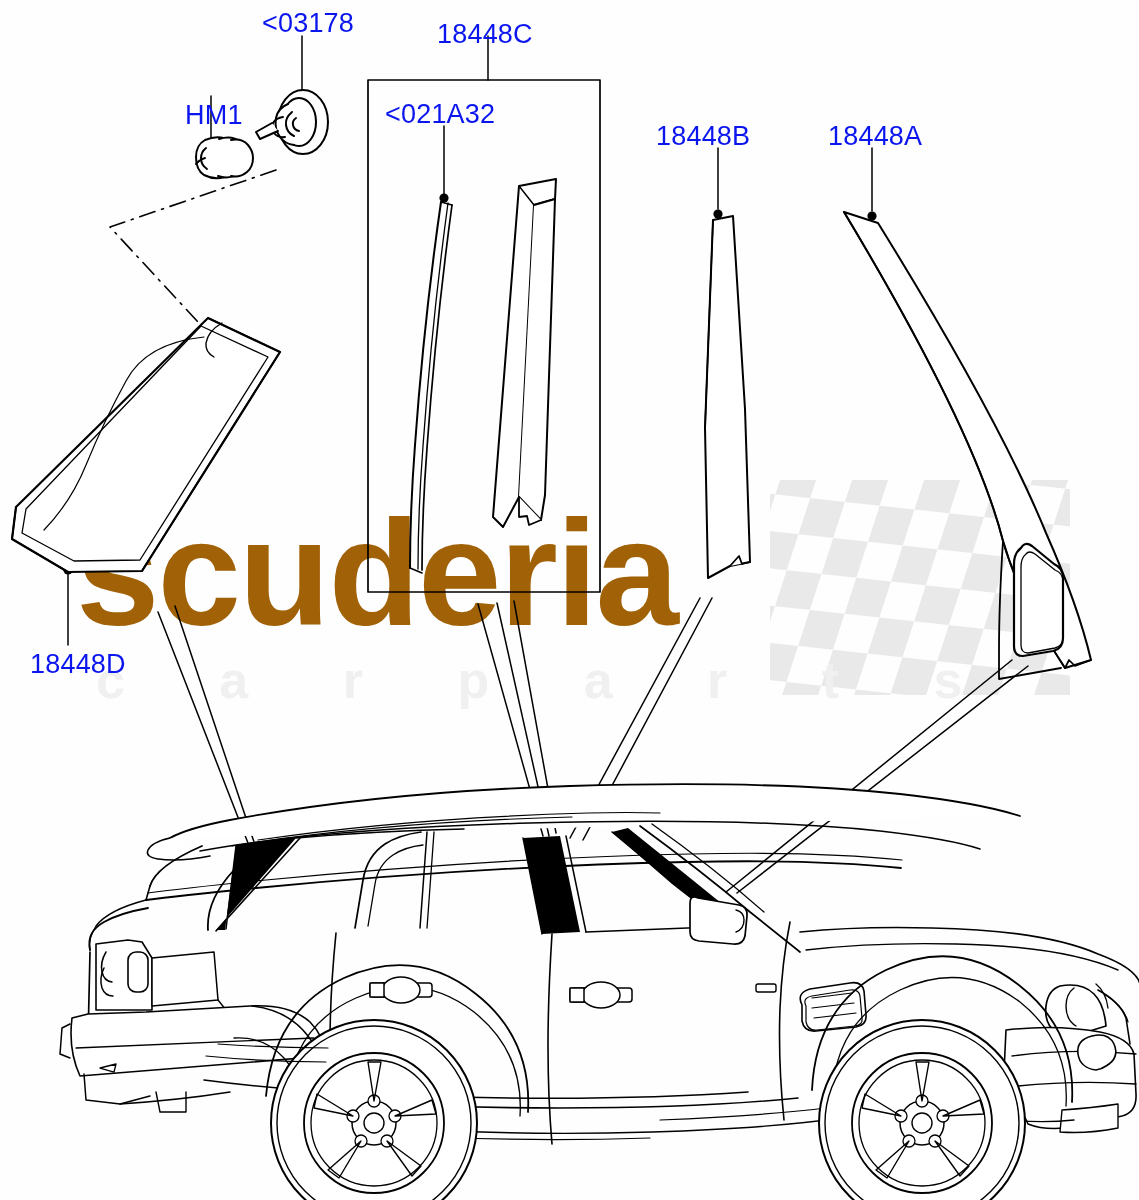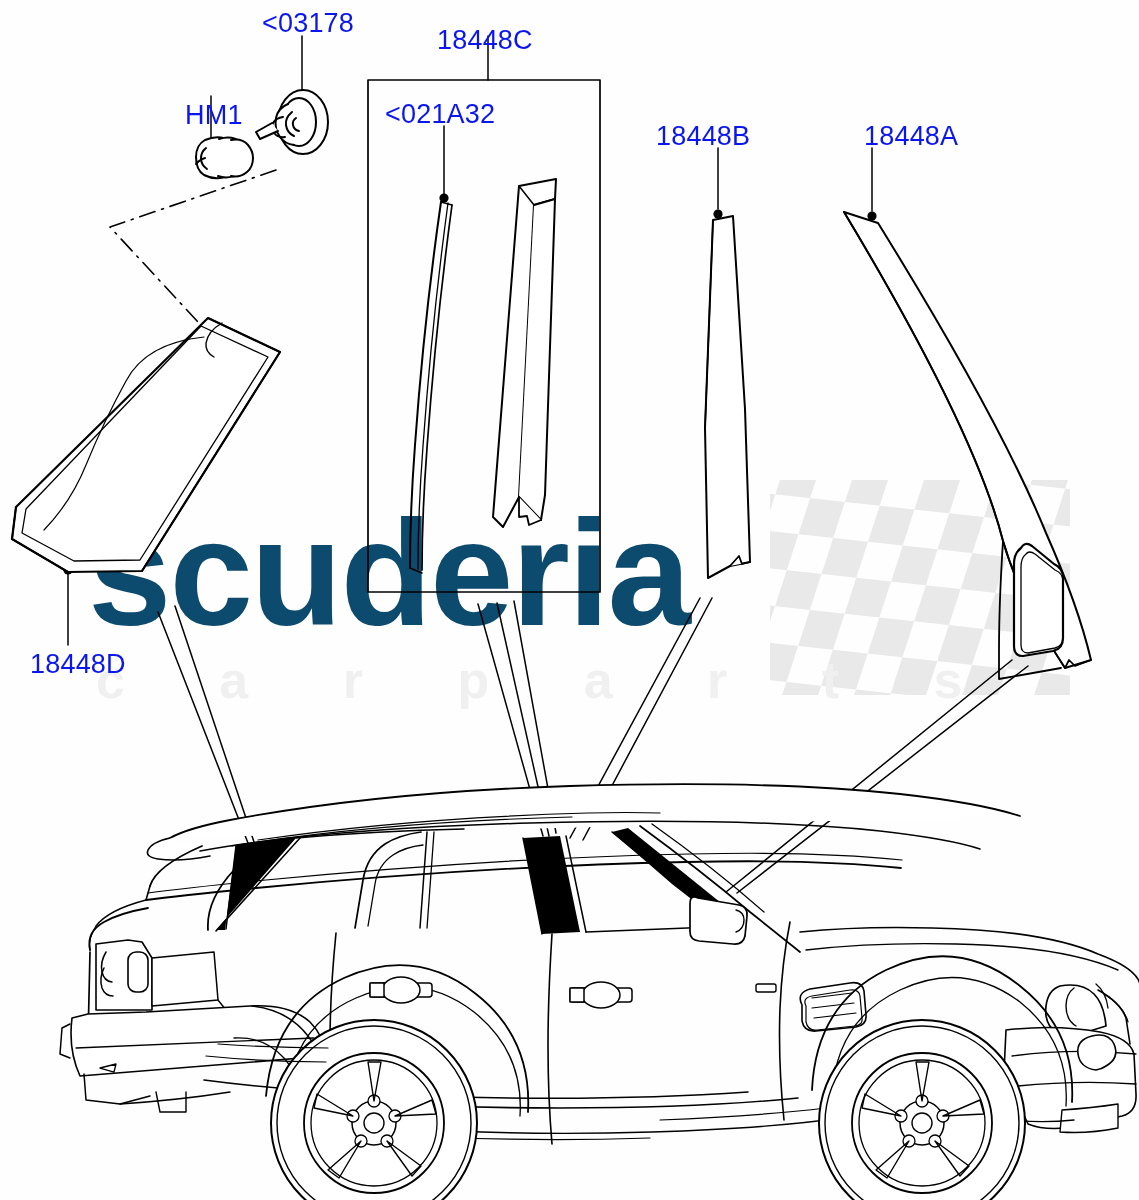--- a/index.html
+++ b/index.html
@@ -2,22 +2,22 @@
 <html><head>
 <meta charset="utf-8">
 <style>
   html,body{margin:0;padding:0;background:#ffffff;}
   body{width:1139px;height:1200px;position:relative;overflow:hidden;
        font-family:"Liberation Sans","DejaVu Sans",sans-serif;background:#fefefe;}
   #stage{position:absolute;left:0;top:0;width:1139px;height:1200px;}
   svg.layer{position:absolute;left:0;top:0;width:1139px;height:1200px;}
   .lbl{position:absolute;color:#0b16ee;font-size:27px;font-weight:400;
        letter-spacing:.2px;white-space:nowrap;}
-  .wm-scuderia{position:absolute;left:88px;top:498px;font-size:150px;
-       font-weight:700;color:#0c4a6e;letter-spacing:-2px;line-height:1;
+  .wm-scuderia{position:absolute;left:76px;top:498px;font-size:150px;
+       font-weight:700;color:#a16207;letter-spacing:-2px;line-height:1;
        white-space:nowrap;}
   .wm-carparts{position:absolute;left:96px;top:650px;font-size:52px;
        font-weight:700;color:#f0f0f0;letter-spacing:40px;white-space:nowrap;}
 </style>
 </head>
 <body>
 
 <div id="stage">
 
   <svg class="layer" viewBox="0 0 1139 1200">
@@ -313,23 +313,23 @@
         <path d="M218 1044 q56 4 110 4" stroke-width="1.2" fill="none"></path>
 
       </g>
     </g>
   </svg>
 
   <div class="lbl" style="left:185px; top:68px;margin-top:32px;">HM1</div>
 
   <div class="lbl" style="left:262px; top:8px;">&lt;03178</div>
 
-  <div class="lbl" style="left:437px; top:25px;text-align:right;">18448C</div>
+  <div class="lbl" style="left:437px; top:19px;text-align:right;">18448C</div>
 
   <div class="lbl" style="left:385px; top:99px;">&lt;021A32</div>
 
   <div class="lbl" style="left:656px; top:121px;">18448B</div>
 
-  <div class="lbl" style="left:828px; top:121px;margin-left:36px;">18448A</div>
+  <div class="lbl" style="left:828px; top:121px;">18448A</div>
 
   <div class="lbl" style="left:30px; top:649px;">18448D</div>
 
 </div>
 
 </body></html>

